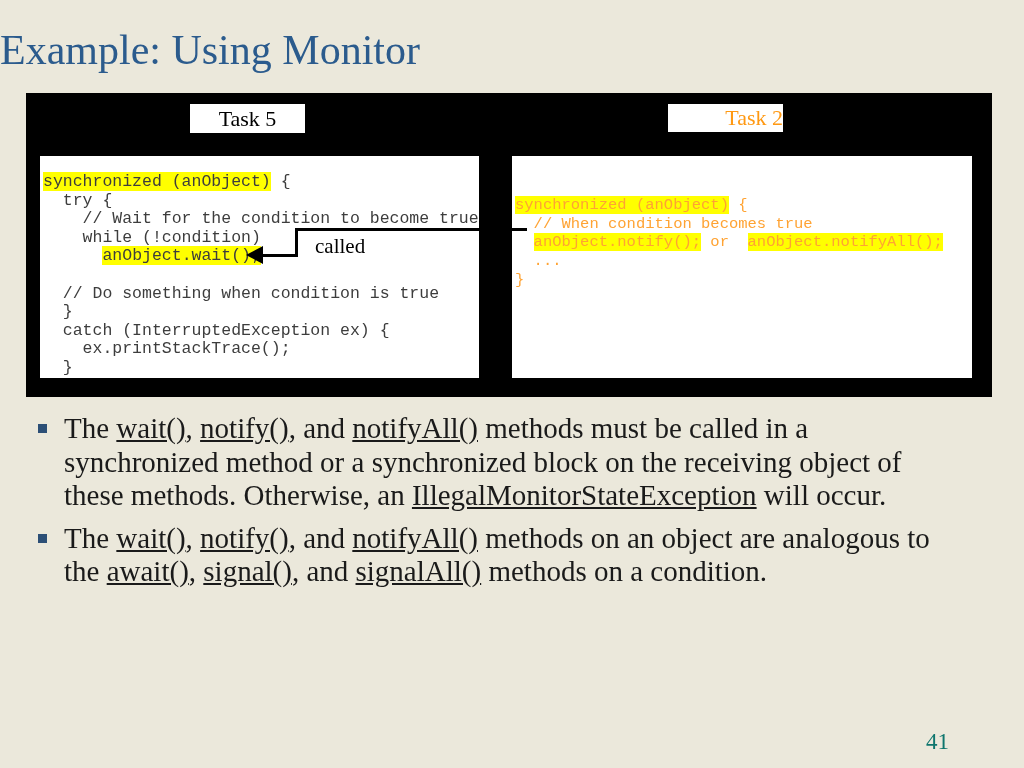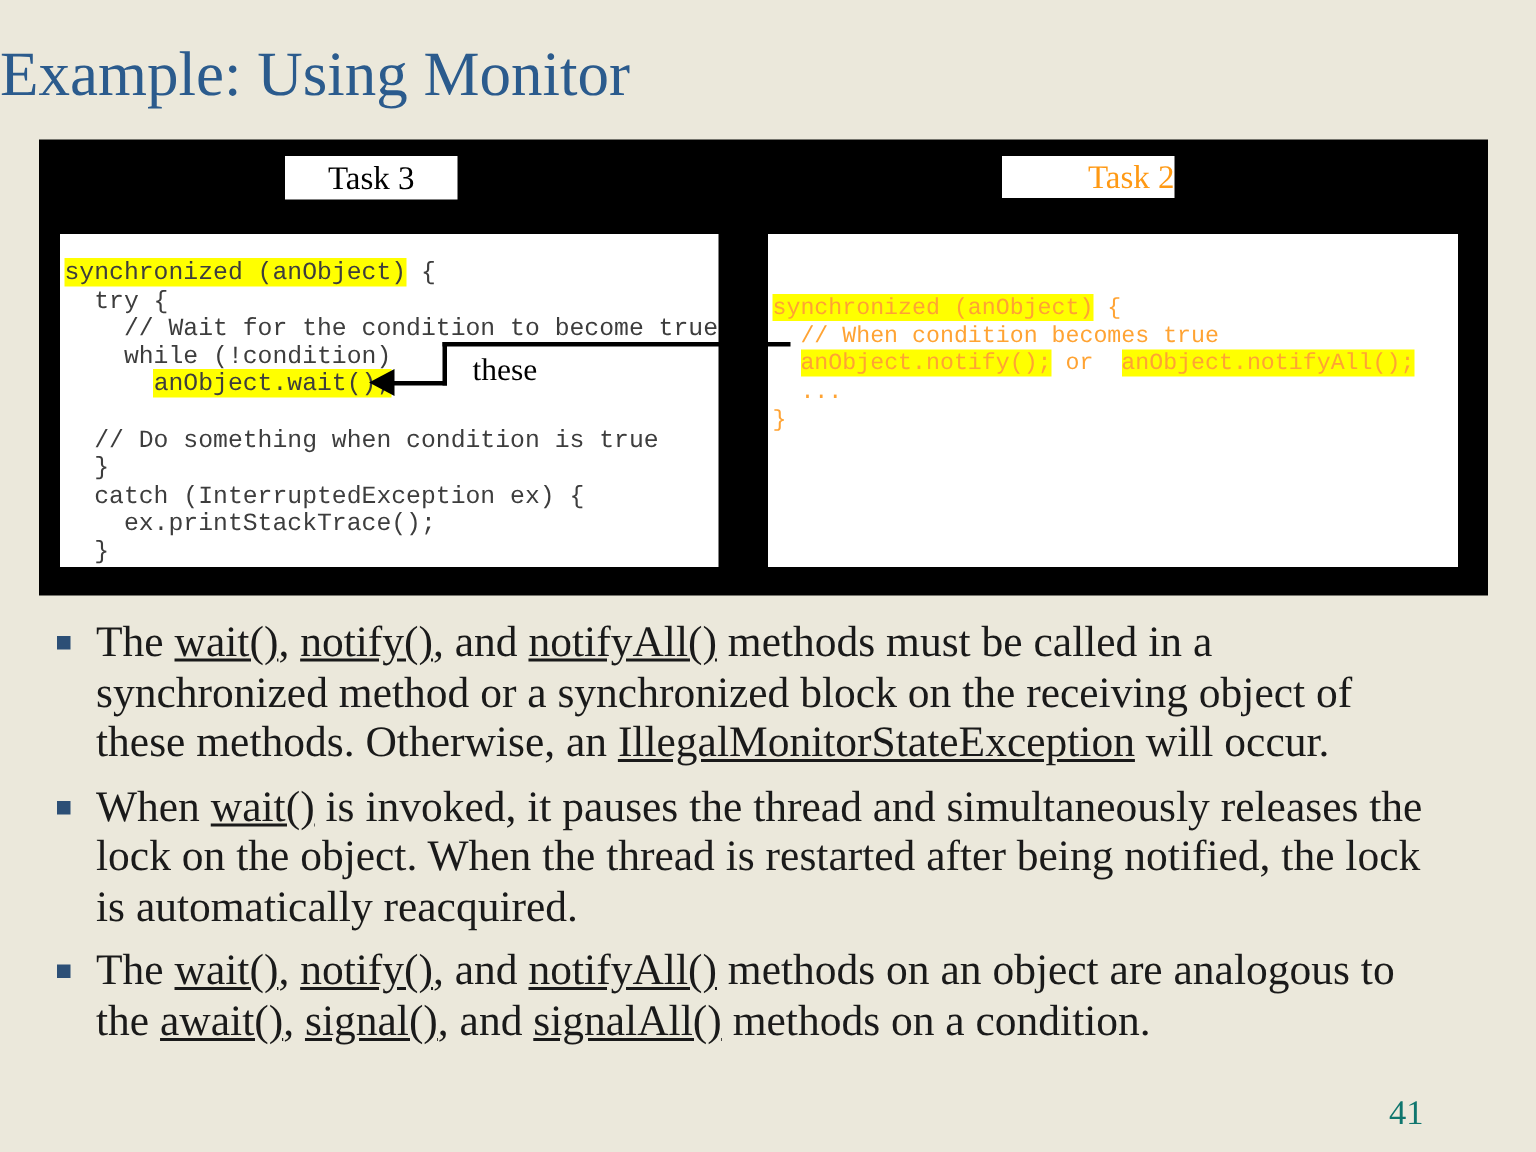--- a/index.html
+++ b/index.html
@@ -70,36 +70,35 @@
 </style>
 </head>
 <body>
 
 <div class="slide">
 
   <h1 class="title">Example: Using Monitor</h1>
 
   <div class="panel">
     <div class="task-label t1">
-      <span>Task 3</span>
+      <span>Task 5</span>
     </div>
     <div class="task-label t2">
       <span>Task 2</span>
     </div>
 
     <pre class="codebox code1"><div class="code-line"><span class="hl">synchronized (anObject)</span><span> {</span></div><div class="code-line"><span>  try {</span></div><div class="code-line"><span>    // Wait for the condition to become true</span></div><div class="code-line"><span>    while (!condition)</span></div><div class="code-line"><span>      </span><span class="hl">anObject.wait();</span></div><div class="code-line"><span> </span></div><div class="code-line"><span>  // Do something when condition is true</span></div><div class="code-line"><span>  }</span></div><div class="code-line"><span>  catch (InterruptedException ex) {</span></div><div class="code-line"><span>    ex.printStackTrace();</span></div><div class="code-line"><span>  }</span></div></pre>
     <pre class="codebox code2"><div class="code-line"><span class="hl">synchronized (anObject)</span><span> {</span></div><div class="code-line"><span>  // When condition becomes true</span></div><div class="code-line"><span>  </span><span class="hl">anObject.notify();</span><span> or  </span><span class="hl">anObject.notifyAll();</span></div><div class="code-line"><span>  ...</span></div><div class="code-line"><span>}</span></div></pre>
 
     <div class="a-seg a-h1"></div>
     <div class="a-seg a-v"></div>
     <div class="a-seg a-h2"></div>
     <div class="a-head"></div>
-    <div class="resume">these</div>
+    <div class="resume">called</div>
   </div>
 
   <ul class="bullets">
       <li><span class="marker"></span><span><span>The </span><span class="u">wait()</span><span>, </span><span class="u">notify()</span><span>, and </span><span class="u">notifyAll()</span><span> methods must be called in a synchronized method or a synchronized block on the receiving object of these methods. Otherwise, an </span><span class="u">IllegalMonitorStateException</span><span> will occur.</span></span></li>
-      <li><span class="marker"></span><span><span>When </span><span class="u">wait()</span><span> is invoked, it pauses the thread and simultaneously releases the lock on the object. When the thread is restarted after being notified, the lock is automatically reacquired.</span></span></li>
       <li><span class="marker"></span><span><span>The </span><span class="u">wait()</span><span>, </span><span class="u">notify()</span><span>, and </span><span class="u">notifyAll()</span><span> methods on an object are analogous to the </span><span class="u">await()</span><span>, </span><span class="u">signal()</span><span>, and </span><span class="u">signalAll()</span><span> methods on a condition.</span></span></li>
     </ul>
 
   <div class="page-number">41</div>
 </div>
 
 </body></html>

